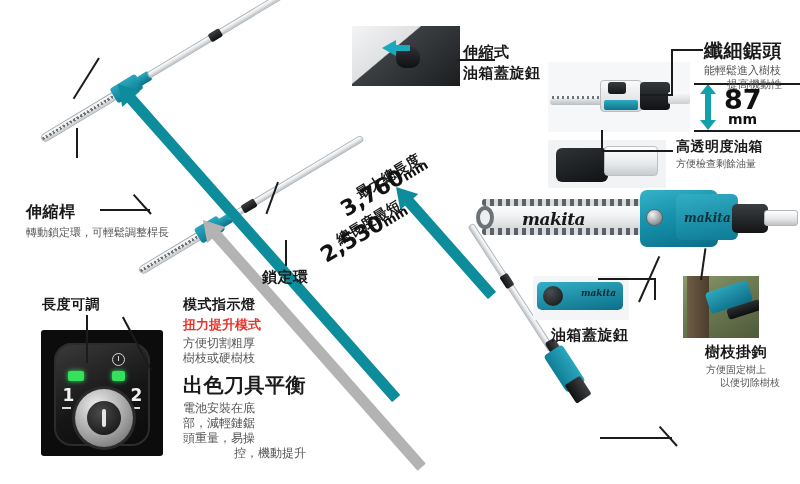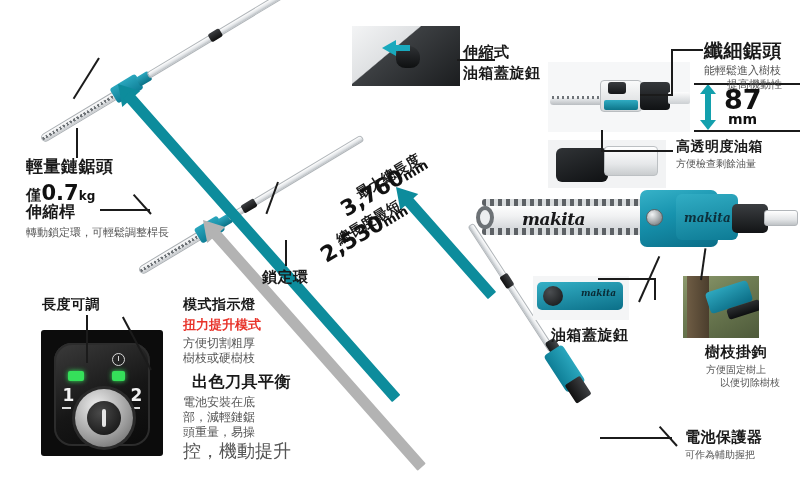--- a/index.html
+++ b/index.html
@@ -246,26 +246,20 @@
 
   <div class="line" style="left:700px;top:248px;width:2px;height:32px;transform:rotate(8deg);transform-origin:50% 100%;"></div>
 
   <div class="line lh" style="left:600px;top:437px;width:72px;"></div>
   <div class="line" style="left:676px;top:420px;width:2px;height:26px;transform:rotate(-42deg);transform-origin:50% 100%;"></div>
 
   <div class="line lv" style="left:86px;top:315px;height:48px;"></div>
 
   <div class="line" style="left:150px;top:310px;width:2px;height:60px;transform:rotate(-28deg);transform-origin:50% 100%;"></div>
 
-  <div class="abs" style="left:26px;top:155px;">
-    <div class="hd" style="font-size:17px;">輕量鏈鋸頭</div>
-    <div style="margin-top:3px;">
-      <span class="hd" style="font-size:15px;">僅</span><span class="big" style="font-size:21px;">0.7</span><span class="big" style="font-size:12px;">kg</span>
-    </div>
-  </div>
 
   <div class="abs" style="left:26px;top:202px;">
     <div class="hd" style="font-size:16px;">伸縮桿</div>
     <div class="sub" style="font-size:11px;margin-top:3px;">轉動鎖定環，可輕鬆調整桿長</div>
   </div>
 
   <div class="abs hd" style="left:262px;top:268px;font-size:15px;">鎖定環</div>
 
   <div class="abs" style="left:463px;top:43px;">
     <div class="hd" style="font-size:15px;">伸縮式</div>
@@ -289,40 +283,36 @@
   </div>
 
   <div class="abs hd" style="left:551px;top:326px;font-size:15px;">油箱蓋旋鈕</div>
 
   <div class="abs" style="left:692px;top:343px;text-align:center;">
     <div class="hd" style="font-size:15px;">樹枝掛鉤</div>
     <div class="sub" style="font-size:10px;margin-top:2px;">方便固定樹上</div>
     <div class="sub" style="font-size:10px;margin-left:28px;">以便切除樹枝</div>
   </div>
 
-  <div class="abs" style="left:685px;top:428px;">
-    <div class="hd" style="font-size:15px;">電池保護器</div>
-    <div class="sub" style="font-size:10px;margin-top:2px;">可作為輔助握把</div>
-  </div>
 
   <div class="abs hd" style="left:42px;top:296px;font-size:14px;">長度可調</div>
 
   <div class="abs" style="left:183px;top:296px;">
     <div class="hd" style="font-size:14px;">模式指示燈</div>
     <div class="red" style="font-size:13px;margin-top:2px;">扭力提升模式</div>
     <div class="sub" style="font-size:12px;margin-top:2px;">方便切割粗厚</div>
     <div class="sub" style="font-size:12px;">樹枝或硬樹枝</div>
   </div>
 
   <div class="abs" style="left:183px;top:372px;">
-    <div class="hd" style="font-size:16px;text-align:right;">出色刀具平衡</div>
+    <div class="hd" style="font-size:20px;text-align:right;">出色刀具平衡</div>
     <div class="sub" style="font-size:12px;margin-top:2px;">電池安裝在底</div>
     <div class="sub" style="font-size:12px;">部，減輕鏈鋸</div>
     <div class="sub" style="font-size:12px;">頭重量，易操</div>
-    <div class="sub" style="font-size:18px;">控，機動提升</div>
+    <div class="sub" style="font-size:12px;text-align:right;">控，機動提升</div>
   </div>
 
   <div class="rot" style="left:352px;top:186px;transform:rotate(-31deg);">
     <span class="hd" style="font-size:14px;">最大總長度</span>
   </div>
   <div class="rot" style="left:336px;top:200px;transform:rotate(-31deg);">
     <span class="big" style="font-size:22px;">3,760</span><span class="big" style="font-size:13px;">mm</span>
   </div>
   <div class="rot" style="left:332px;top:232px;transform:rotate(-31deg);">
     <span class="hd" style="font-size:14px;">總長度最短</span>

